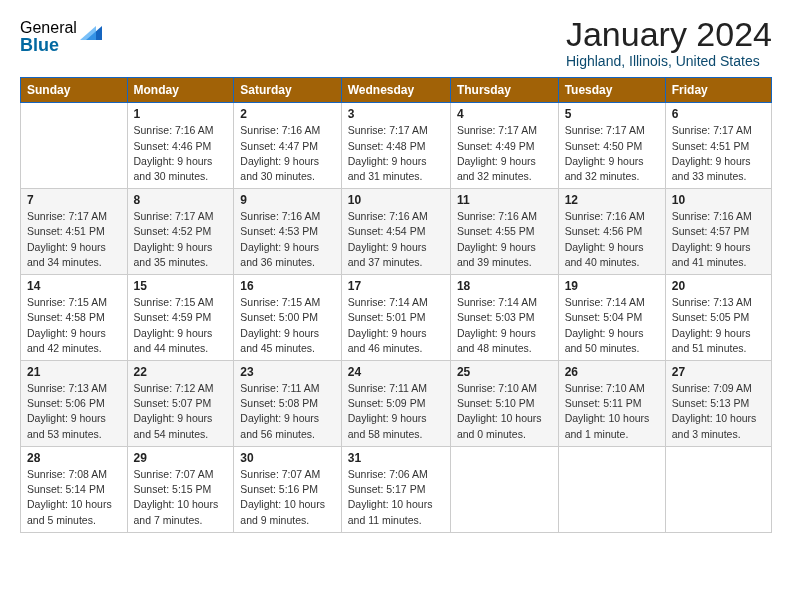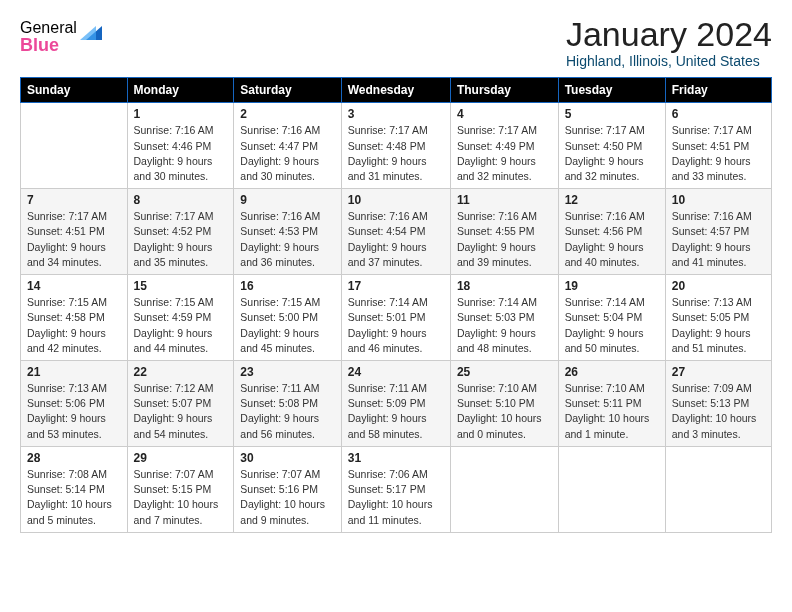--- a/index.html
+++ b/index.html
@@ -50,21 +50,21 @@
     .cal-subtitle {
       font-size: 14px;
       color: #0c4a6e;
     }
     .calendar {
       width: 100%;
       border-collapse: collapse;
       font-size: 11px;
     }
     .calendar thead th {
-      background: #000000;
+      background: #a16207;
       color: #fff;
       padding: 5px 6px;
       text-align: left;
       font-size: 12px;
       font-weight: bold;
       border: 1px solid #1565c0;
     }
     .calendar tbody td {
       border: 1px solid #ccc;
       vertical-align: top;
@@ -93,21 +93,21 @@
     }
   </style>
 </head>
 <body>
 
 <div class="page">
   <div class="header-row">
     <div class="logo">
       <div class="logo-text">
         <span>General</span>
-        <span style="color:#ec4899;font-size:18px;font-weight:bold;">Blue</span>
+        <span style="color:#0369a1;font-size:18px;font-weight:bold;">Blue</span>
       </div>
 
       <svg class="logo-icon" viewBox="0 0 22 22">
         <polygon points="6,18 22,4 22,18" fill="#1565c0"></polygon>
         <polygon points="0,18 16,4 16,18" fill="#42a5f5" opacity="0.7"></polygon>
       </svg>
     </div>
     <div class="title-block">
       <div class="cal-title">January 2024</div>
       <div class="cal-subtitle">Highland, Illinois, United States</div>

